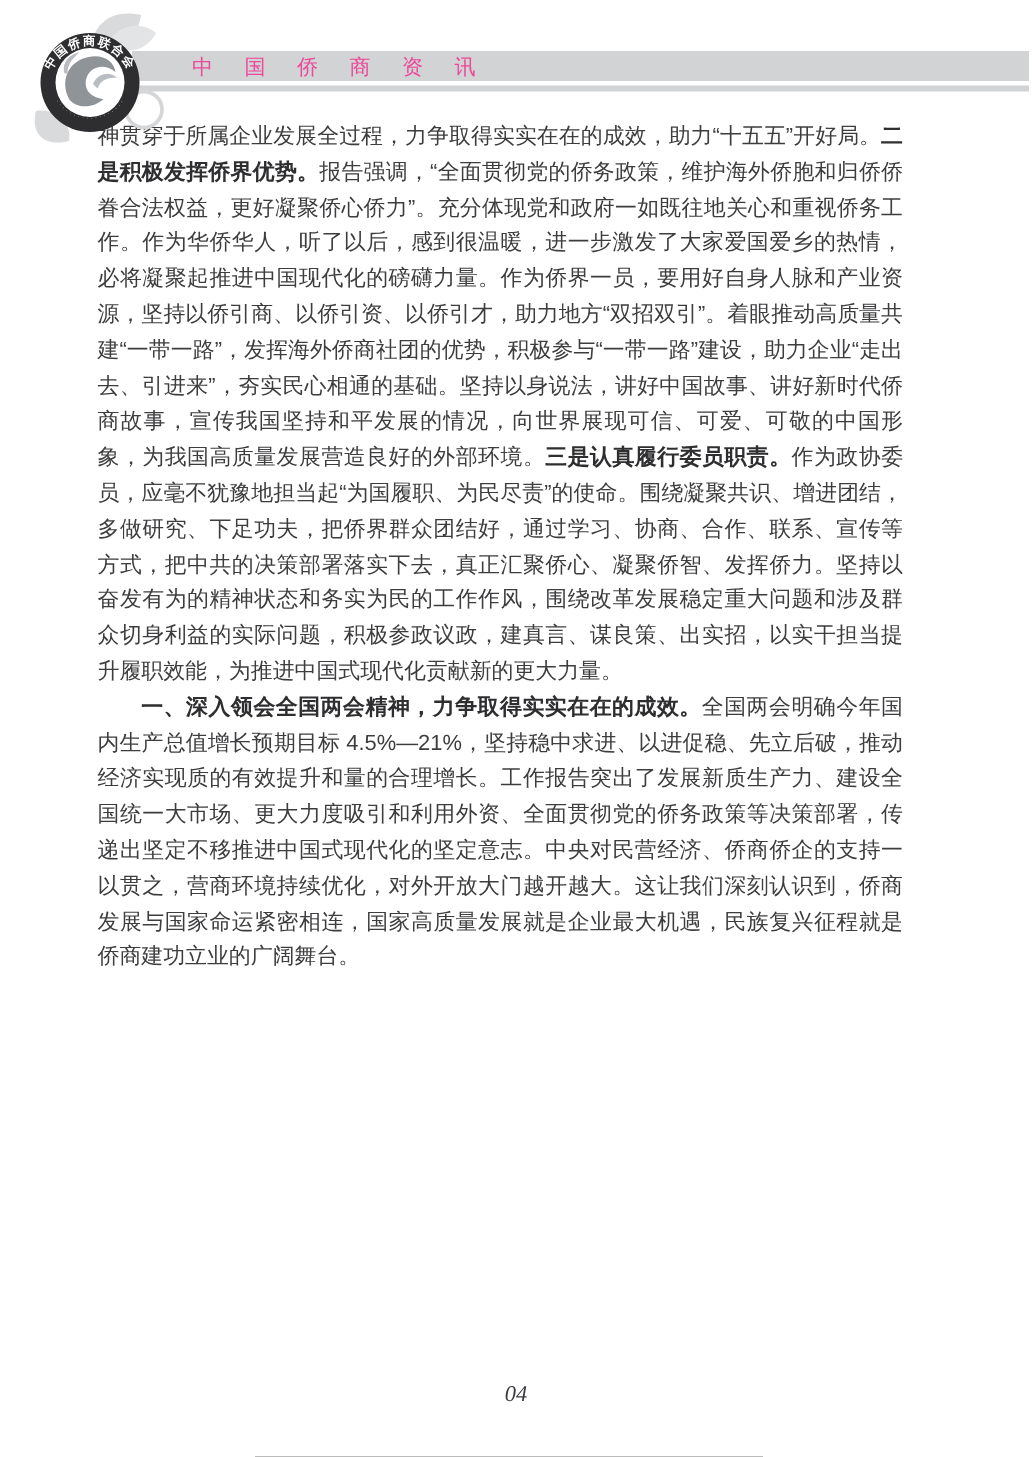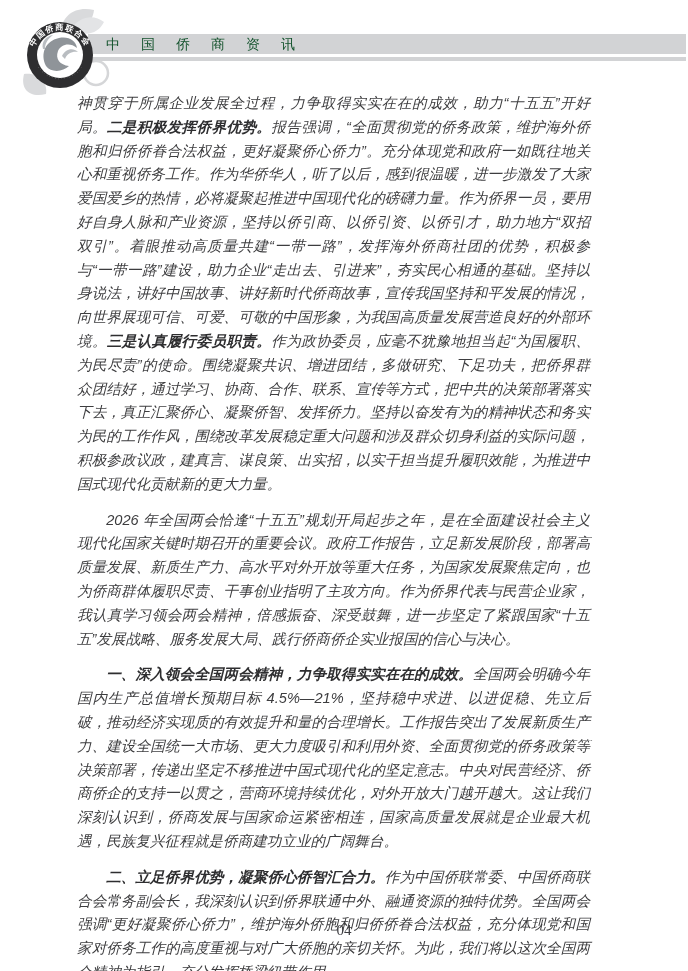--- a/index.html
+++ b/index.html
@@ -12,25 +12,25 @@
     font-family:"Liberation Sans", sans-serif;
   }
   
   .band {
     position:absolute; left:88px; top:34px;
     width:598px; height:20px;
     background:#d2d3d5;
     z-index:1;
   }
   .masthead-title {
-    position:absolute; left:106px; top:34px; height:20px;
+    position:absolute; left:128px; top:34px; height:20px;
     line-height:20px;
     font-size:14px;
     letter-spacing:21px;
-    color:#14532d;
+    color:#ec4899;
     z-index:2;
     white-space:nowrap;
   }
   .header-rule {
     position:absolute; left:88px; top:57px;
     width:598px; height:4px;
     background:#d2d3d5;
     z-index:1;
   }
   .logo {
@@ -42,31 +42,32 @@
   .article {
     position:absolute;
     left:65px; top:80px;
     width:537px;
     color:#3d3d3f;
     font-size:14.6px;
     line-height:23.8px;
     text-align:justify;
     text-justify:inter-ideograph;
   }
-  .article p { margin:12px;font-style:italic; }
+  .article p { margin:0; }
   .article p.indent { text-indent:2em; }
   .article .b { font-weight:bold; color:#2e2e30; }
   
   .footer {
     position:absolute; left:0; top:922px;
     width:688px;
     text-align:center;
     font-family:"Liberation Serif", serif;
     font-size:15px;
     color:#3c3c40;
+    font-style:italic;
   }
 </style>
 </head>
 <body>
 
 <div class="page">
 
   <div class="band"></div>
   <div class="masthead-title">中国侨商资讯</div>
   <div class="header-rule"></div>
@@ -99,20 +100,18 @@
 
     <g>
       <path d="M36,64 C30,52 35,39 49,36 C59,34 66,39 67,46 C60,40 51,42 48,49 C45,57 50,63 59,64 C53,70 41,71 36,64 Z" fill="#8f9499"></path>
       <path d="M52,54 C55,47 63,45 68,50 C63,49 57,51 55,57 Z" fill="#b9bdc1"></path>
       <path d="M33,47 C31,40 36,34 43,33 C38,37 35,41 35,47 Z" fill="#b9bdc1"></path>
     </g>
   </svg>
 
   <div class="article">
       <p class=""><span>神贯穿于所属企业发展全过程，力争取得实实在在的成效，助力“十五五”开好局。</span><span class="b">二是积极发挥侨界优势。</span><span>报告强调，“全面贯彻党的侨务政策，维护海外侨胞和归侨侨眷合法权益，更好凝聚侨心侨力”。充分体现党和政府一如既往地关心和重视侨务工作。作为华侨华人，听了以后，感到很温暖，进一步激发了大家爱国爱乡的热情，必将凝聚起推进中国现代化的磅礴力量。作为侨界一员，要用好自身人脉和产业资源，坚持以侨引商、以侨引资、以侨引才，助力地方“双招双引”。着眼推动高质量共建“一带一路”，发挥海外侨商社团的优势，积极参与“一带一路”建设，助力企业“走出去、引进来”，夯实民心相通的基础。坚持以身说法，讲好中国故事、讲好新时代侨商故事，宣传我国坚持和平发展的情况，向世界展现可信、可爱、可敬的中国形象，为我国高质量发展营造良好的外部环境。</span><span class="b">三是认真履行委员职责。</span><span>作为政协委员，应毫不犹豫地担当起“为国履职、为民尽责”的使命。围绕凝聚共识、增进团结，多做研究、下足功夫，把侨界群众团结好，通过学习、协商、合作、联系、宣传等方式，把中共的决策部署落实下去，真正汇聚侨心、凝聚侨智、发挥侨力。坚持以奋发有为的精神状态和务实为民的工作作风，围绕改革发展稳定重大问题和涉及群众切身利益的实际问题，积极参政议政，建真言、谋良策、出实招，以实干担当提升履职效能，为推进中国式现代化贡献新的更大力量。</span></p>
-      <p class="indent"><span>2026 年全国两会恰逢“十五五”规划开局起步之年，是在全面建设社会主义现代化国家关键时期召开的重要会议。政府工作报告，立足新发展阶段，部署高质量发展、新质生产力、高水平对外开放等重大任务，为国家发展聚焦定向，也为侨商群体履职尽责、干事创业指明了主攻方向。作为侨界代表与民营企业家，我认真学习领会两会精神，倍感振奋、深受鼓舞，进一步坚定了紧跟国家“十五五”发展战略、服务发展大局、践行侨商侨企实业报国的信心与决心。</span></p>
       <p class="indent"><span class="b">一、深入领会全国两会精神，力争取得实实在在的成效。</span><span>全国两会明确今年国内生产总值增长预期目标 4.5%—21%，坚持稳中求进、以进促稳、先立后破，推动经济实现质的有效提升和量的合理增长。工作报告突出了发展新质生产力、建设全国统一大市场、更大力度吸引和利用外资、全面贯彻党的侨务政策等决策部署，传递出坚定不移推进中国式现代化的坚定意志。中央对民营经济、侨商侨企的支持一以贯之，营商环境持续优化，对外开放大门越开越大。这让我们深刻认识到，侨商发展与国家命运紧密相连，国家高质量发展就是企业最大机遇，民族复兴征程就是侨商建功立业的广阔舞台。</span></p>
-      <p class="indent"><span class="b">二、立足侨界优势，凝聚侨心侨智汇合力。</span><span>作为中国侨联常委、中国侨商联合会常务副会长，我深刻认识到侨界联通中外、融通资源的独特优势。全国两会强调“更好凝聚侨心侨力”，维护海外侨胞和归侨侨眷合法权益，充分体现党和国家对侨务工作的高度重视与对广大侨胞的亲切关怀。为此，我们将以这次全国两会精神为指引，充分发挥桥梁纽带作用，</span></p>
     </div>
 
   <div class="footer">04</div>
 
 </div>
 
 </body></html>

